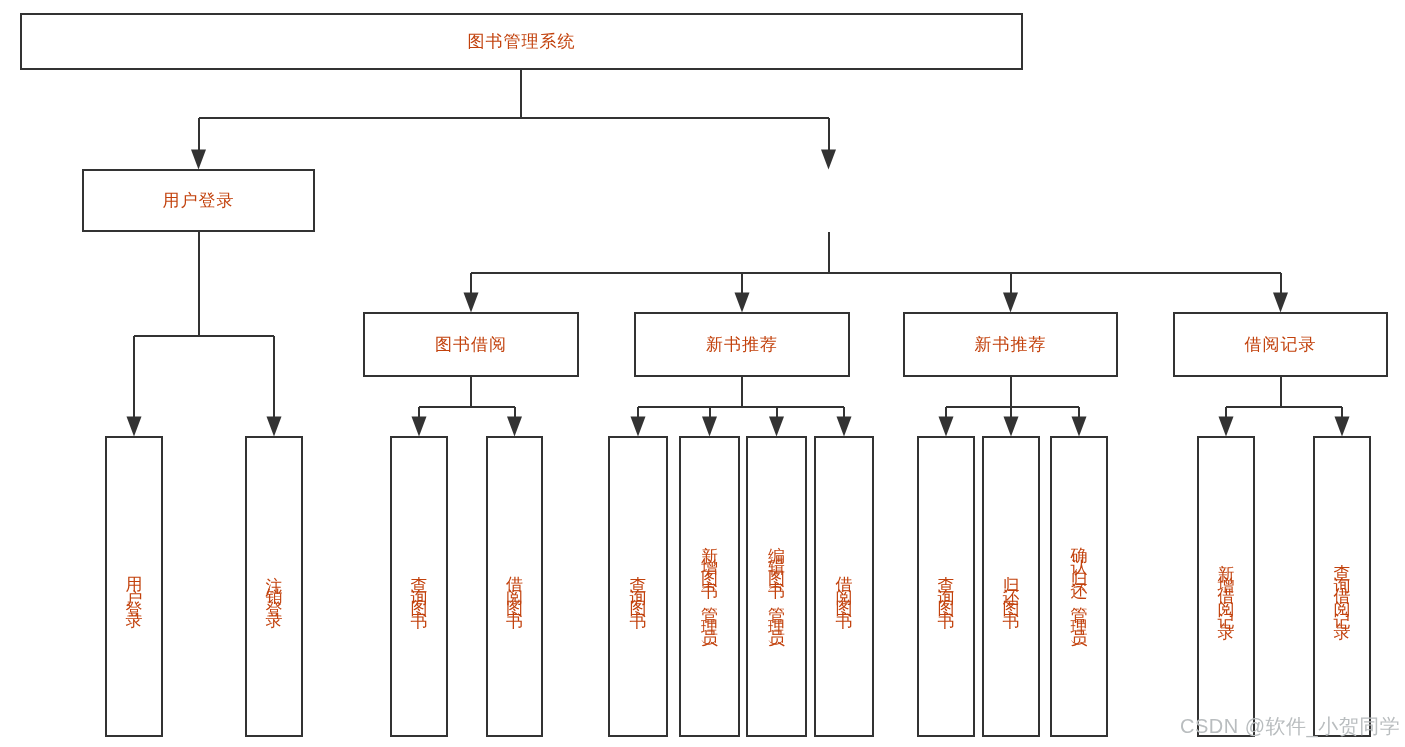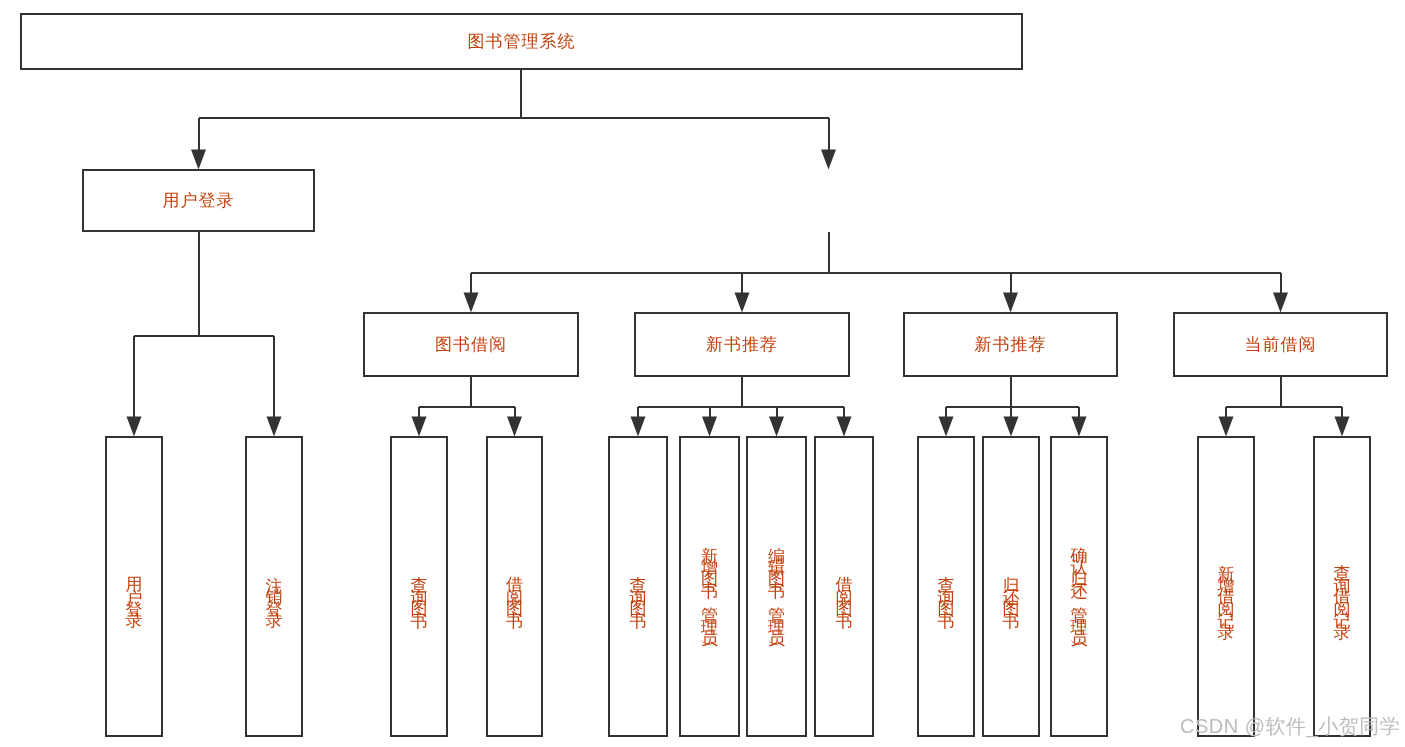--- a/index.html
+++ b/index.html
@@ -93,21 +93,21 @@
   <div class="node" style="left:363px;top:312px;width:216px;height:65px">
     <span class="lbl">图书借阅</span>
   </div>
   <div class="node" style="left:634px;top:312px;width:216px;height:65px">
     <span class="lbl">新书推荐</span>
   </div>
   <div class="node" style="left:903px;top:312px;width:215px;height:65px">
     <span class="lbl">新书推荐</span>
   </div>
   <div class="node" style="left:1173px;top:312px;width:215px;height:65px">
-    <span class="lbl">当前借阅</span>
+    <span class="lbl">借阅记录</span>
   </div>
 
   <div class="node v" style="left:105px;top:436px;width:58px;height:301px">
     <span class="vtext">用户登录</span>
   </div>
   <div class="node v" style="left:245px;top:436px;width:58px;height:301px">
     <span class="vtext">注销登录</span>
   </div>
 
   <div class="node v" style="left:390px;top:436px;width:58px;height:301px">

